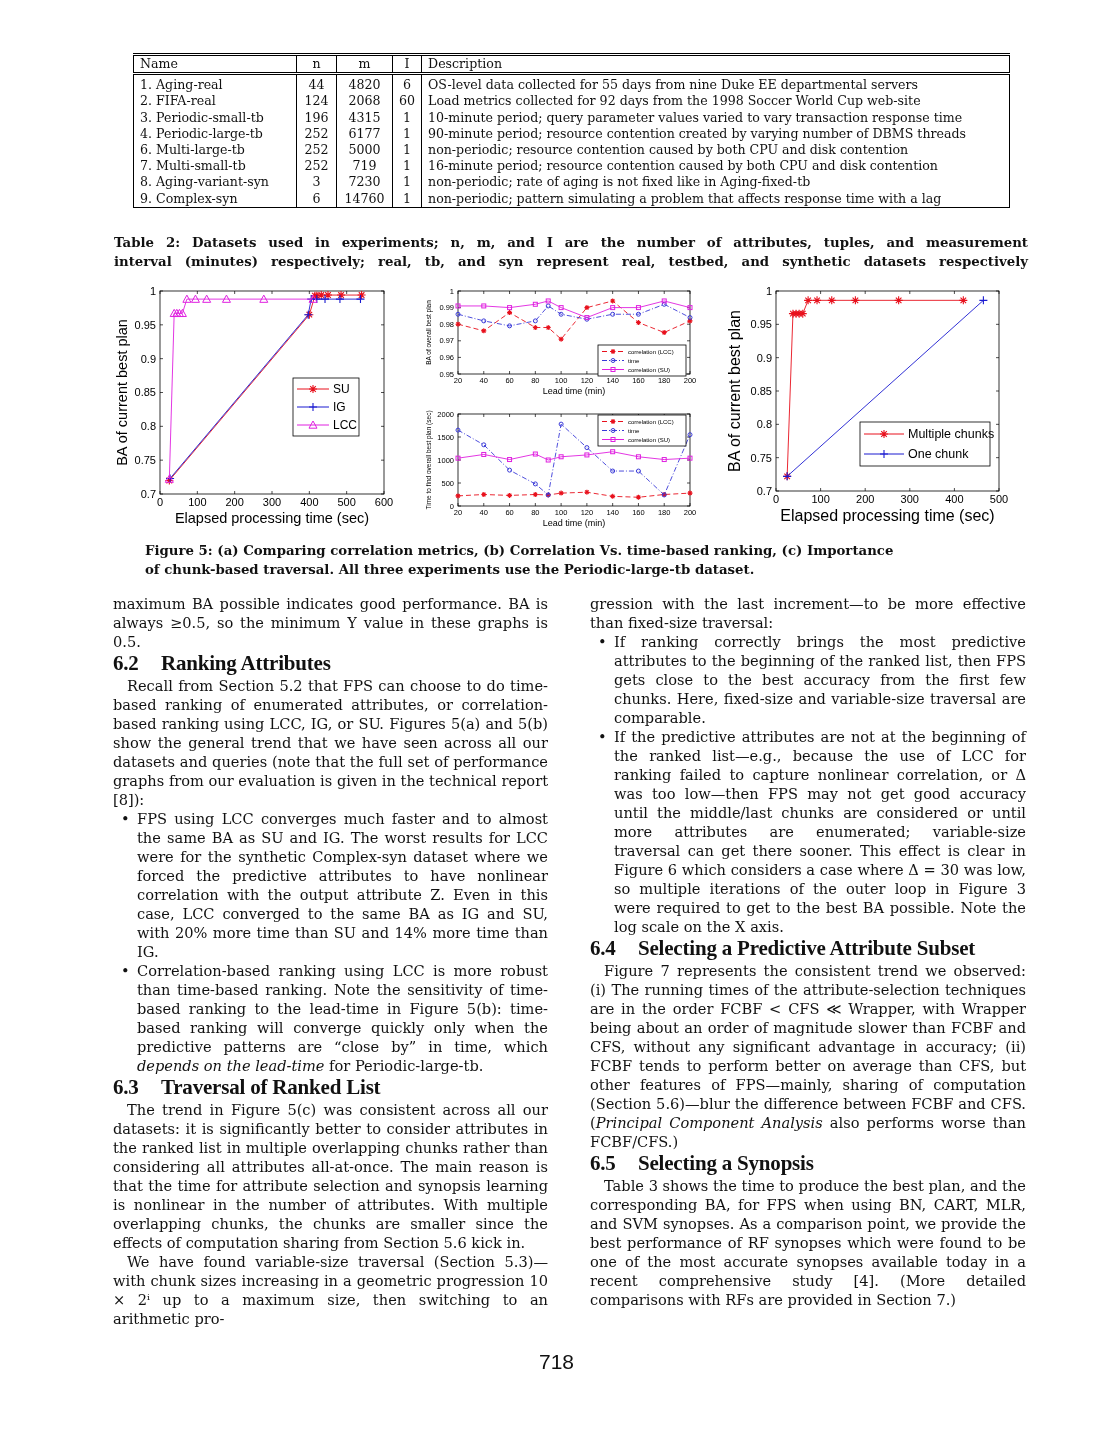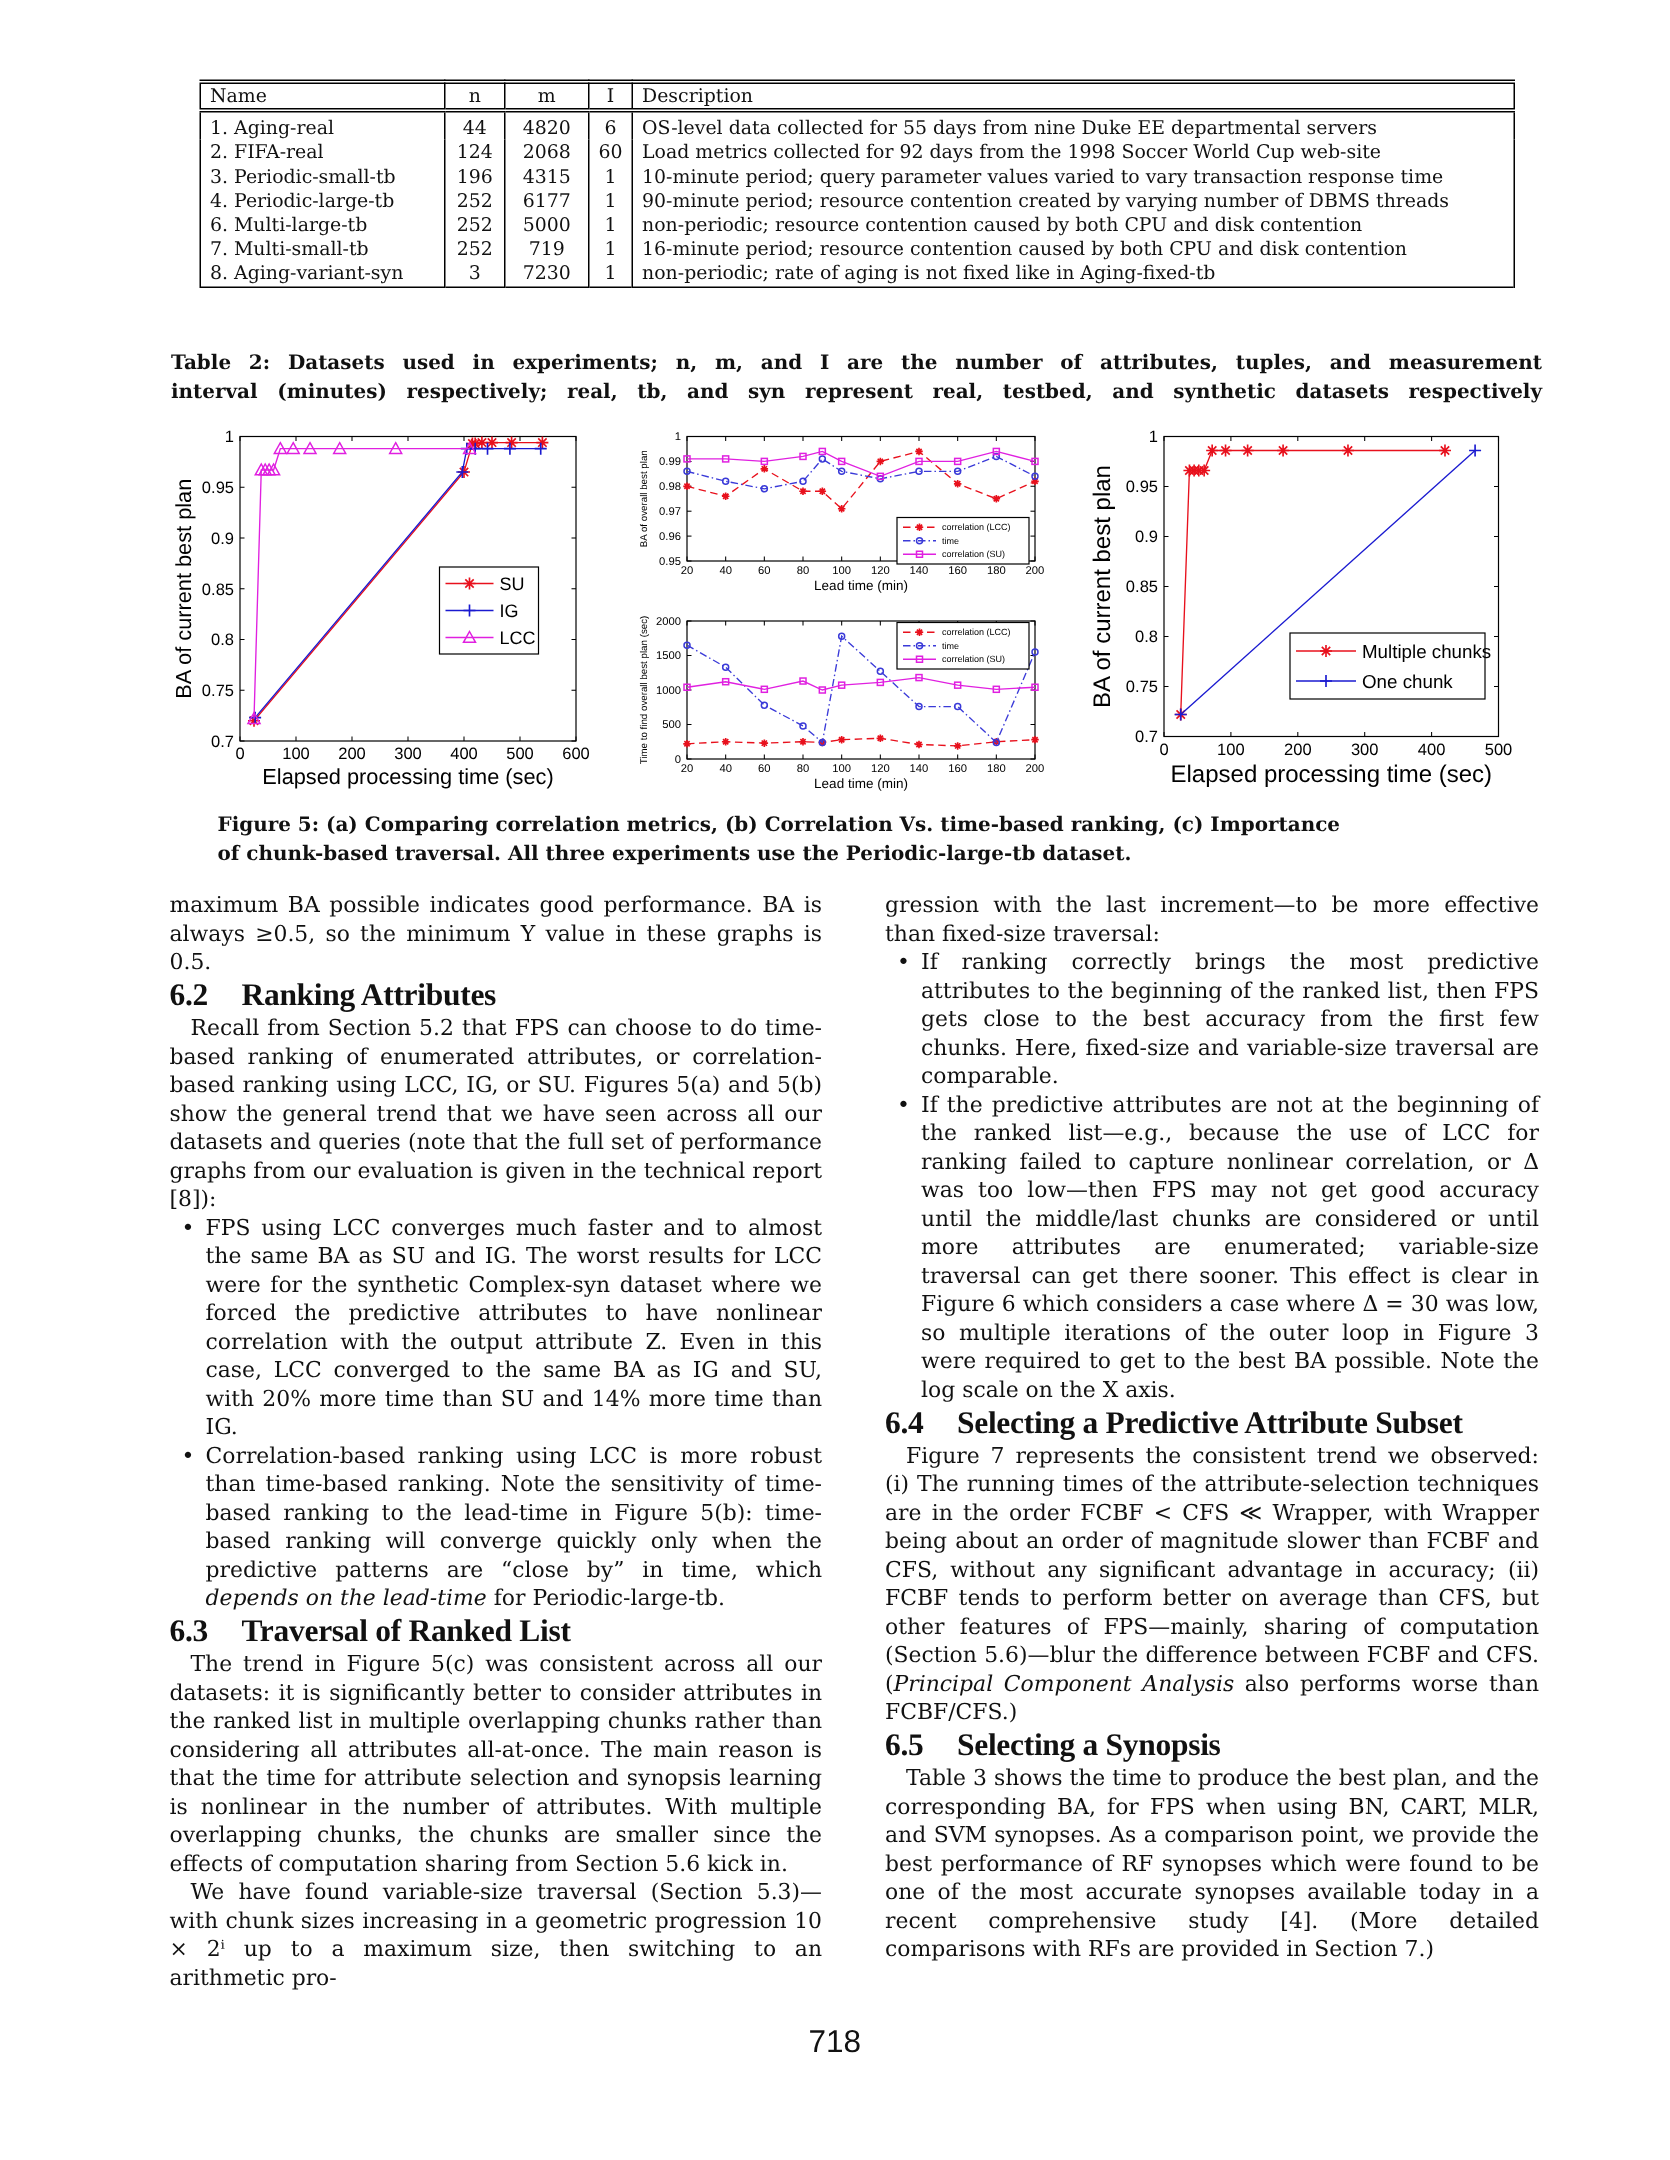--- a/index.html
+++ b/index.html
@@ -92,20 +92,27 @@
           <td class="c">719</td>
           <td class="c">1</td>
           <td>16-minute period; resource contention caused by both CPU and disk contention</td>
         </tr>
         <tr>
           <td>8. Aging-variant-syn</td>
           <td class="c">3</td>
           <td class="c">7230</td>
           <td class="c">1</td>
           <td>non-periodic; rate of aging is not fixed like in Aging-fixed-tb</td>
+        </tr>
+        <tr>
+          <td>9. Complex-syn</td>
+          <td class="c">6</td>
+          <td class="c">14760</td>
+          <td class="c">1</td>
+          <td>non-periodic; pattern simulating a problem that affects response time with a lag</td>
         </tr>
       </tbody>
   </table>
 </div>
 
 <div class="caption cap2">
   <div>Table 2: Datasets used in experiments; n, m, and I are the number of attributes, tuples, and measurement</div>
   <div class="l2">interval (minutes) respectively; real, tb, and syn represent real, testbed, and synthetic datasets respectively</div>
 </div>
 

